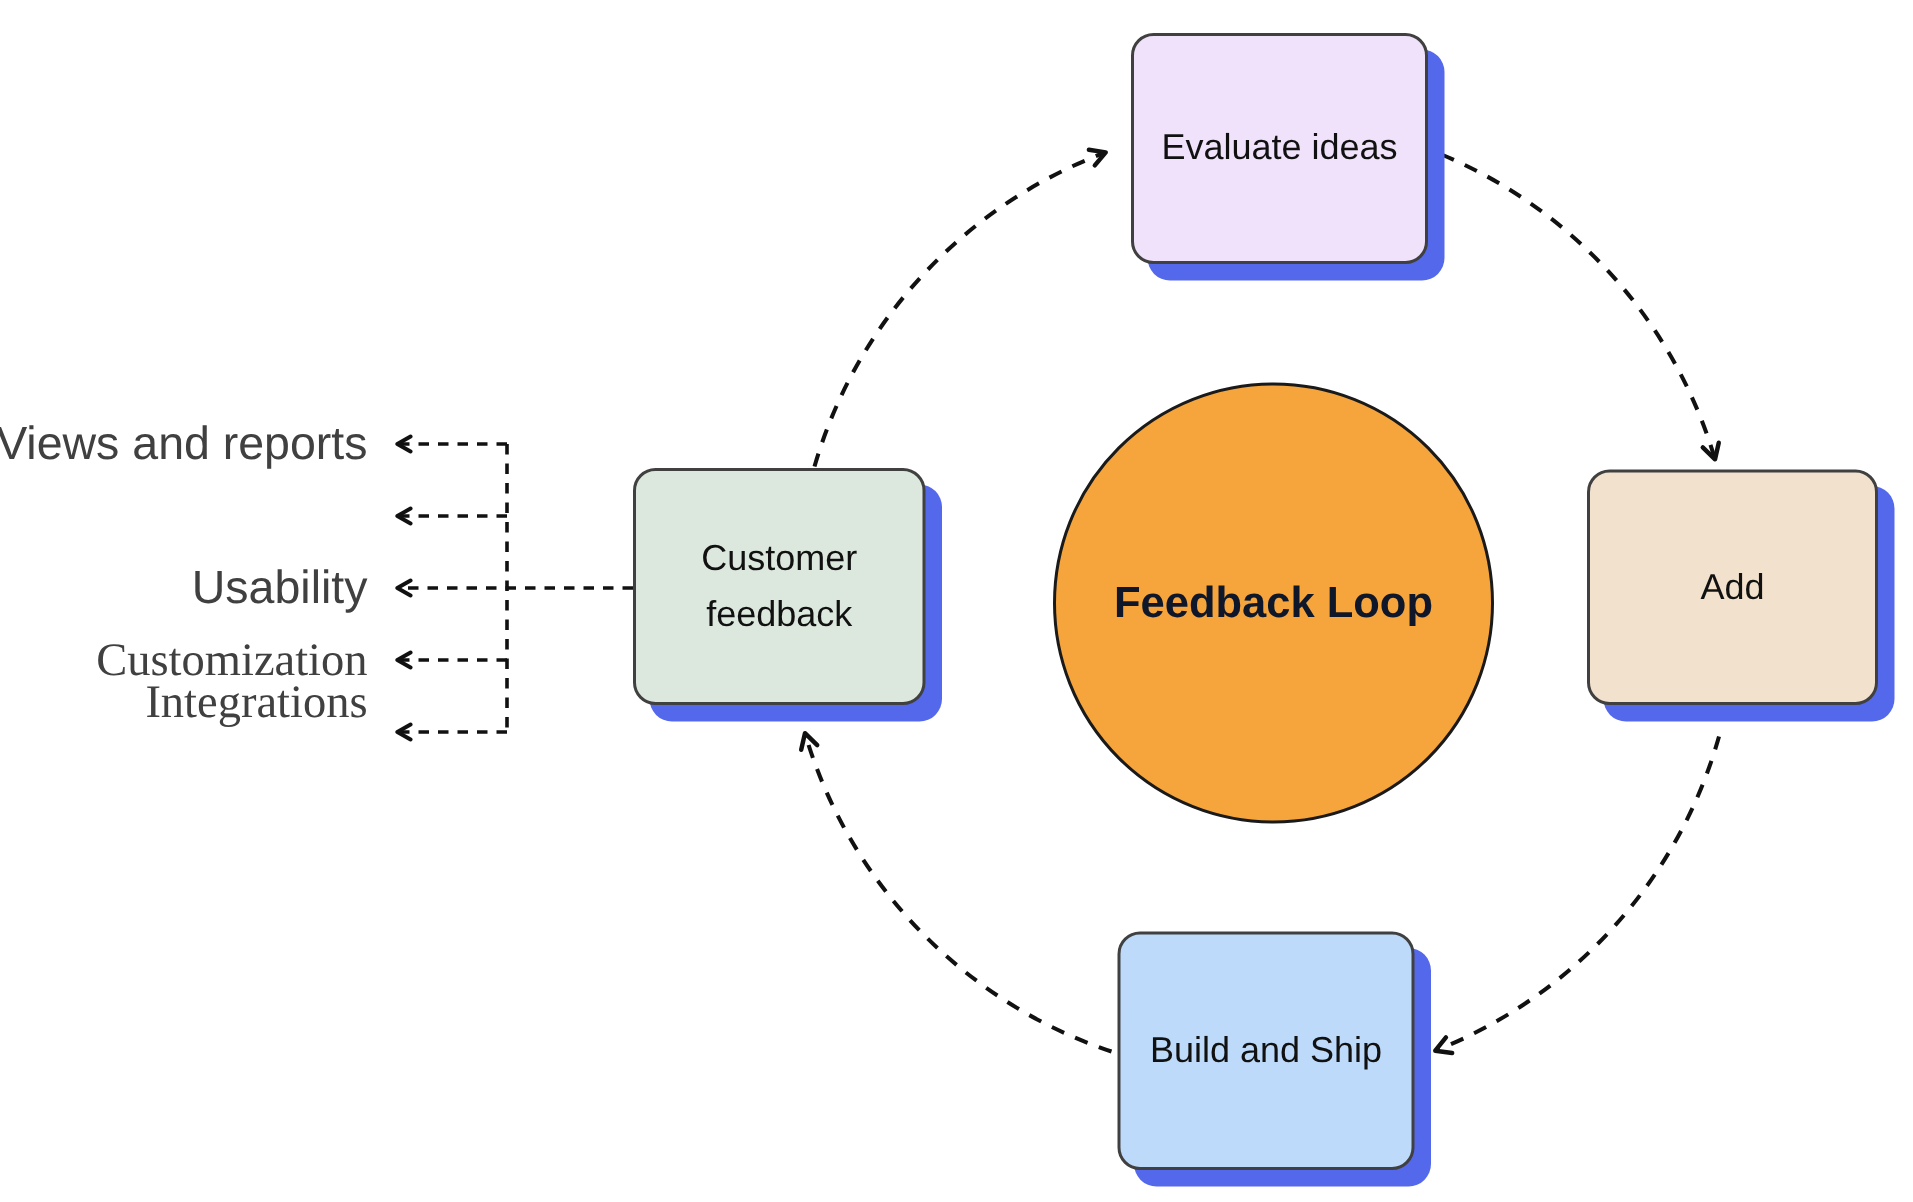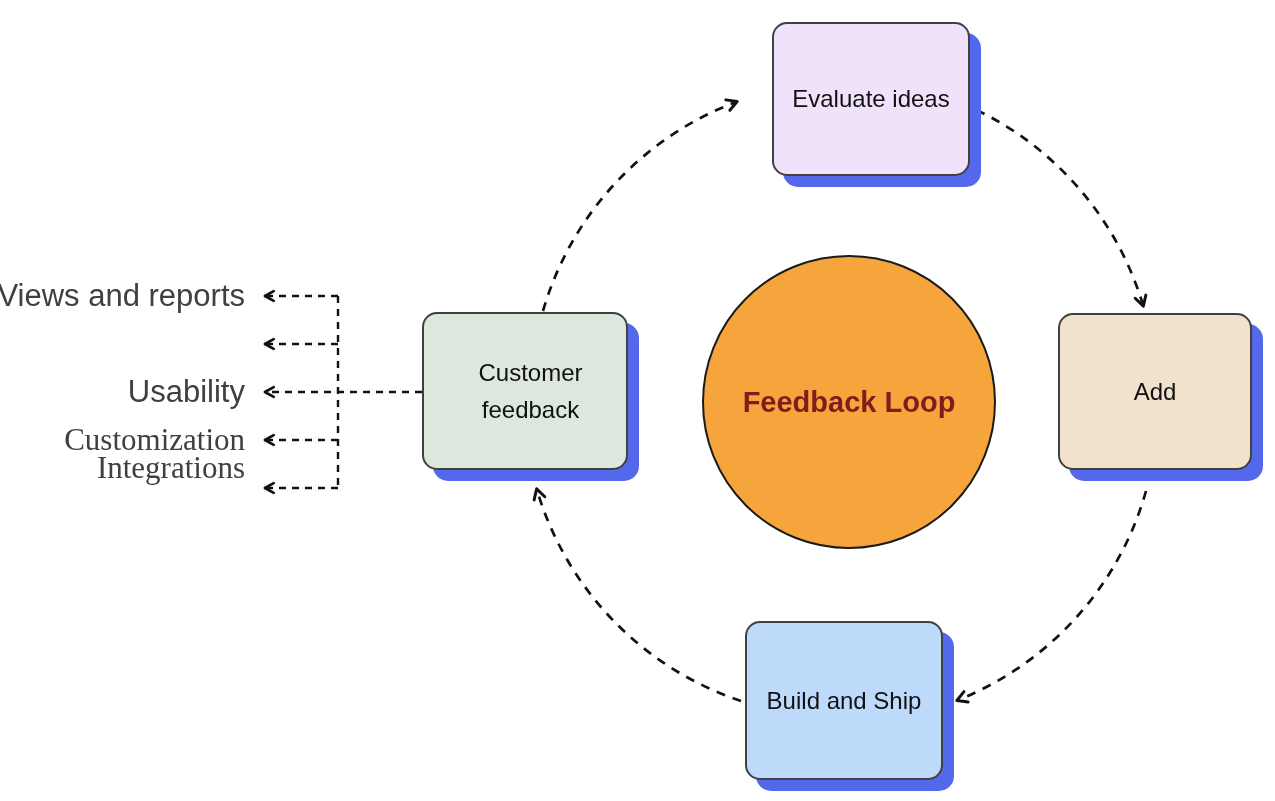--- a/index.html
+++ b/index.html
@@ -38,39 +38,39 @@
     box-shadow: 11px 11px 0 0 #5468ec;
     display: flex;
     flex-direction: column;
     align-items: center;
     justify-content: center;
     text-align: center;
     font-size: 24px;
     line-height: 1.55;
     color: #111111;
   }
-  .node-evaluate  { left: 772px;  top: 22px;  width: 194px; height: 150px; background: #efe2fa; }
+  .node-evaluate  { left: 754px;  top: 22px;  width: 194px; height: 150px; background: #efe2fa; }
   .node-roadmap   { left: 1058px; top: 313px; width: 190px; height: 153px; background: #f1e1cd; }
   .node-build     { left: 745px;  top: 621px; width: 194px; height: 155px; background: #bddafa; }
-  .node-customer  { left: 422px;  top: 312px; width: 191px; height: 154px; background: #dce7de; padding-left: 11px; }
+  .node-customer  { left: 422px;  top: 312px; width: 191px; height: 154px; background: #dce7de; }
   .node span { display: block; }
   .center-circle {
     position: absolute;
     z-index: 2;
     left: 702px; top: 255px;
     width: 290px; height: 290px;
     border-radius: 50%;
     border: 2px solid #1a1a1a;
     background: #f6a53c;
     display: flex;
     align-items: center;
     justify-content: center;
     font-size: 29px;
     font-weight: bold;
-    color: #7f1d1d;
+    color: #0f172a;
   }
   .cat-label {
     position: absolute;
     z-index: 2;
     right: 1030px;
     height: 32px;
     line-height: 32px;
     font-size: 31px;
     white-space: nowrap;
     text-align: right;

